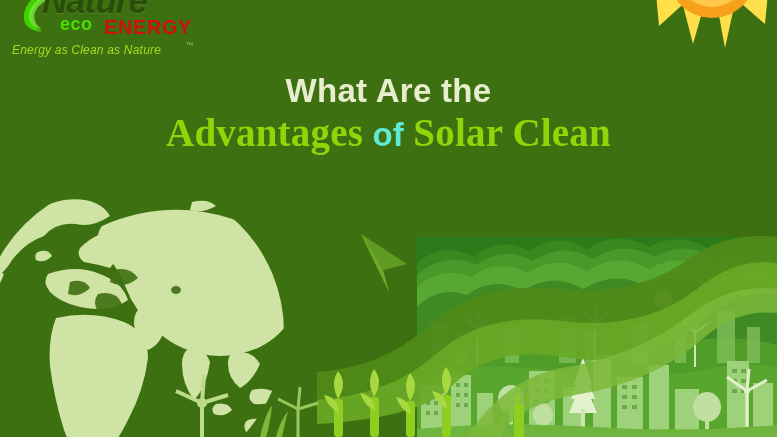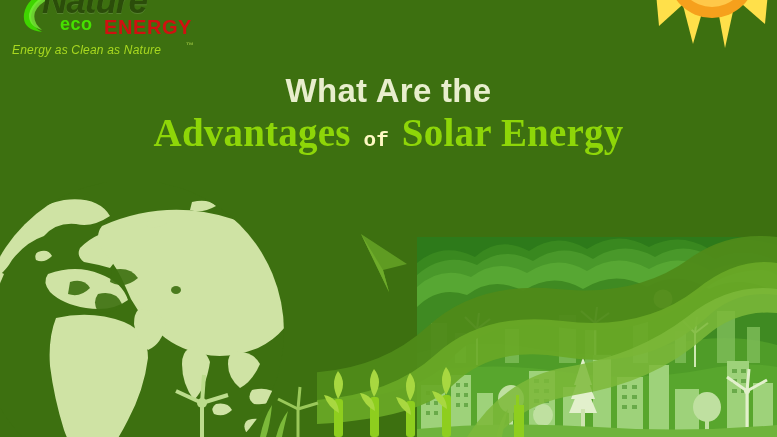--- a/index.html
+++ b/index.html
@@ -72,21 +72,21 @@
     letter-spacing:.3px;
     margin-bottom:6px;
   }
   #headline-line2 {
     display:block;
     font-size:39px; font-weight:bold;
     letter-spacing:.2px;
     white-space:nowrap;
   }
   .hl-accent { color:#8ed608;font-family:Liberation Serif, serif; }
-  .hl-plain  { color:#fef9c3; font-size:21px;font-family:Liberation Mono, monospace; }
+  .hl-plain  { color:#5eead4; font-size:33px; }
 </style>
 </head>
 <body>
 
 <div id="banner">
 
   <svg class="layer" id="art-city" viewBox="0 0 360 200" preserveAspectRatio="none">
     <defs>
       <clipPath id="cityClip">
           <rect x="0" y="0" width="360" height="200"></rect>
@@ -341,17 +341,17 @@
     <div id="logo-wordmark">Nature</div>
     <div id="logo-eco">eco</div>
     <div id="logo-energy">ENERGY</div>
     <div id="logo-tagline">Energy as Clean as Nature</div>
     <div id="logo-tm">™</div>
   </div>
 
   <div id="headline">
     <span id="headline-line1">What Are the</span>
     <span id="headline-line2">
-      <span class="hl-accent">Advantages</span><span class="hl-plain"> of </span><span class="hl-accent">Solar Energy</span>
+      <span class="hl-accent">Advantages</span><span class="hl-plain"> of </span><span class="hl-accent">Solar Clean</span>
     </span>
   </div>
 
 </div>
 
 </body></html>

